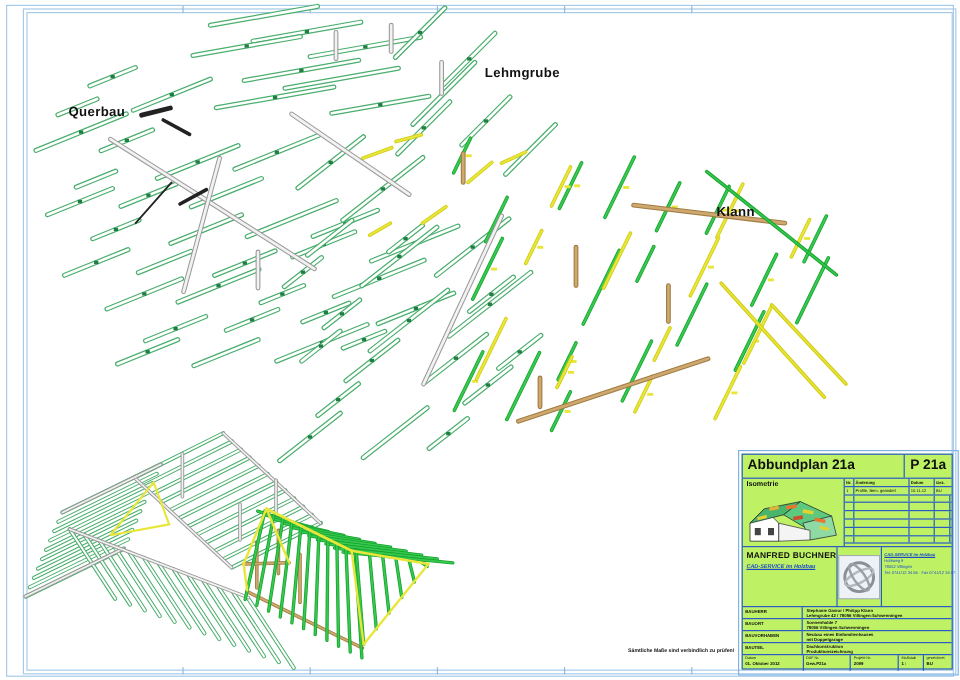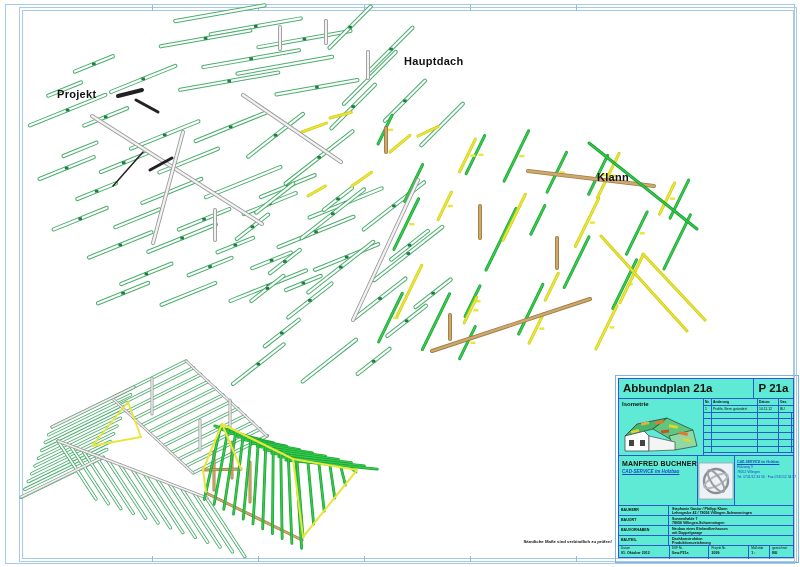--- a/index.html
+++ b/index.html
@@ -3,21 +3,21 @@
 <meta charset="utf-8">
 <style>
   html,body{margin:0;padding:0;background:#ffffff;}
   body{width:800px;height:567px;position:relative;font-family:"Liberation Sans",sans-serif;overflow:hidden;}
   .abs{position:absolute;}
   .frame{border:1px solid #a6cbe8;}
   .biglbl{font-weight:bold;color:#111;font-size:11px;letter-spacing:.3px;white-space:nowrap;}
   .note{font-size:4.3px;font-weight:bold;color:#111;text-align:right;white-space:nowrap;}
   
   .tb-outer{border:1px solid #7fb2e6;}
-  .tb{border:1px solid #2a5bc8;background:#5eead4;box-sizing:border-box;}
+  .tb{border:1px solid #2a5bc8;background:#bef264;box-sizing:border-box;}
   .tb *{box-sizing:border-box;}
   .tb-row{display:flex;border-bottom:1px solid #2a5bc8;}
   .tb-title{font-size:11.5px;font-weight:bold;color:#111;padding:3px 0 0 4px;flex:1;white-space:nowrap;}
   .tb-pno{width:40px;border-left:1px solid #2a5bc8;font-size:11.5px;font-weight:bold;color:#111;text-align:center;padding-top:3px;}
   .iso-lbl{font-size:6px;font-weight:bold;color:#111;padding:2px 0 0 3px;}
   .rev-table{font-size:3.4px;color:#111;}
   .rev-tr{display:flex;border-bottom:1px solid #2a5bc8;height:6.8px;line-height:6.8px;}
   .rev-td{border-right:1px solid #2a5bc8;overflow:hidden;white-space:nowrap;padding-left:1px;}
   .rev-td:last-child{border-right:none;}
   .co-name{font-size:7px;font-weight:bold;color:#111;letter-spacing:.2px;white-space:nowrap;}
@@ -552,22 +552,22 @@
       <line x1="203" y1="470" x2="222" y2="424" stroke="#e9e63a" stroke-width="2" stroke-linecap="round"></line>
       <line x1="222" y1="424" x2="241" y2="469" stroke="#e9e63a" stroke-width="2" stroke-linecap="round"></line>
       <line x1="293" y1="459" x2="357" y2="470" stroke="#e9e63a" stroke-width="2" stroke-linecap="round"></line>
       <line x1="293" y1="459" x2="303" y2="537" stroke="#e9e63a" stroke-width="2" stroke-linecap="round"></line>
       <line x1="303" y1="537" x2="357" y2="470" stroke="#e9e63a" stroke-width="2" stroke-linecap="round"></line>
       <line x1="203" y1="470" x2="206" y2="492" stroke="#e9e63a" stroke-width="2" stroke-linecap="round"></line>
       <line x1="222" y1="424" x2="293" y2="459" stroke="#e9e63a" stroke-width="2.4" stroke-linecap="round"></line>
     </g>
   </svg>
 
-<div class="abs biglbl" style="left:57px;top:88px;">Projekt</div>
-<div class="abs biglbl" style="left:404px;top:55px;">Hauptdach</div>
+<div class="abs biglbl" style="left:57px;top:88px;">Querbau</div>
+<div class="abs biglbl" style="left:404px;top:55px;">Lehmgrube</div>
 <div class="abs biglbl" style="left:597px;top:171px;">Klann</div>
 <div class="abs note" style="left:470px;top:539px;width:142px;">Sämtliche Maße sind verbindlich zu prüfen!</div>
 
 <div class="abs tb-outer" style="left:615px;top:375px;width:182px;height:186px;">
  <div class="tb abs" style="left:2px;top:2px;width:176px;height:180px;">
   <div class="tb-row" style="height:20px;">
     <div class="tb-title">Abbundplan 21a</div>
     <div class="tb-pno">P 21a</div>
   </div>
   <div class="tb-row" style="height:57px;">

